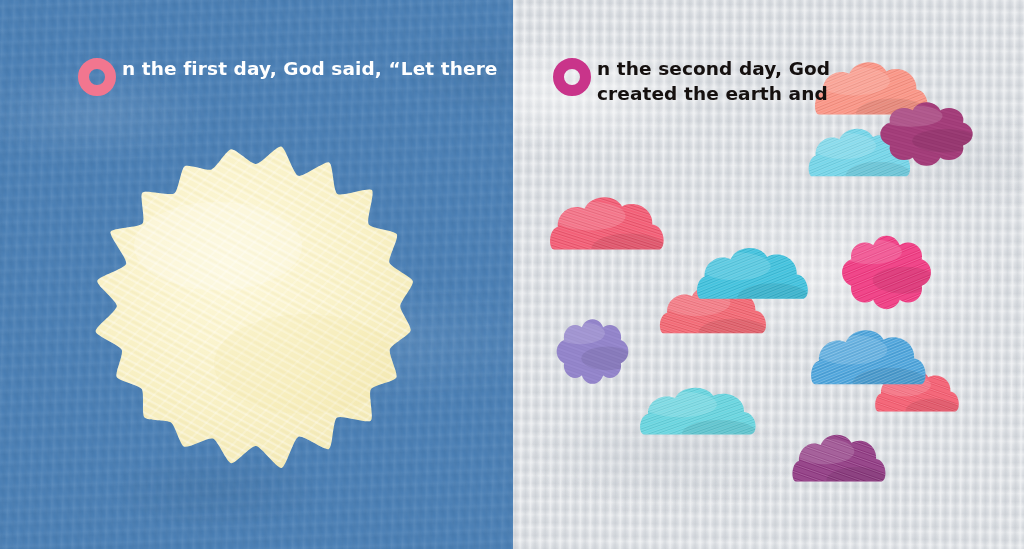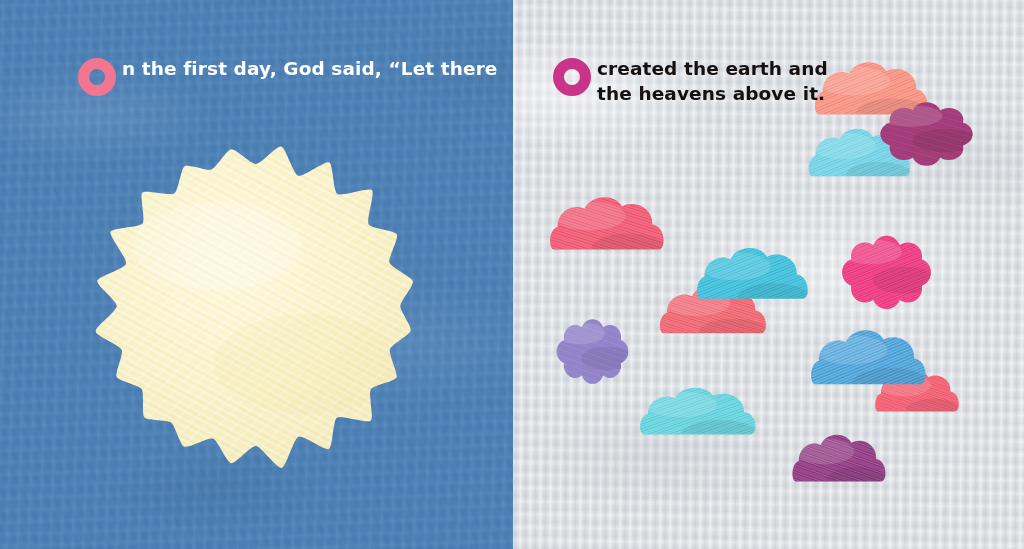--- a/index.html
+++ b/index.html
@@ -434,17 +434,17 @@
             <ellipse cx="70" cy="40" rx="60" ry="24" fill="#ffffff" opacity=".14"></ellipse>
             <ellipse cx="135" cy="95" rx="62" ry="26" fill="#000000" opacity=".07"></ellipse>
           </g>
         </svg>
       </div>
     </div>
 
   <div class="caption" id="caption-right" style="color: rgb(21, 16, 15);">
     <span class="dropcap" id="dropcap-right" style="border-color: rgb(201, 52, 138);"></span>
 
+    <span class="caption-line">n the second day, God</span>
     <span class="caption-line indent-line">created the earth and</span>
-    <span class="caption-line">the heavens above it.</span>
   </div>
 
 </div>
 
 </body></html>

